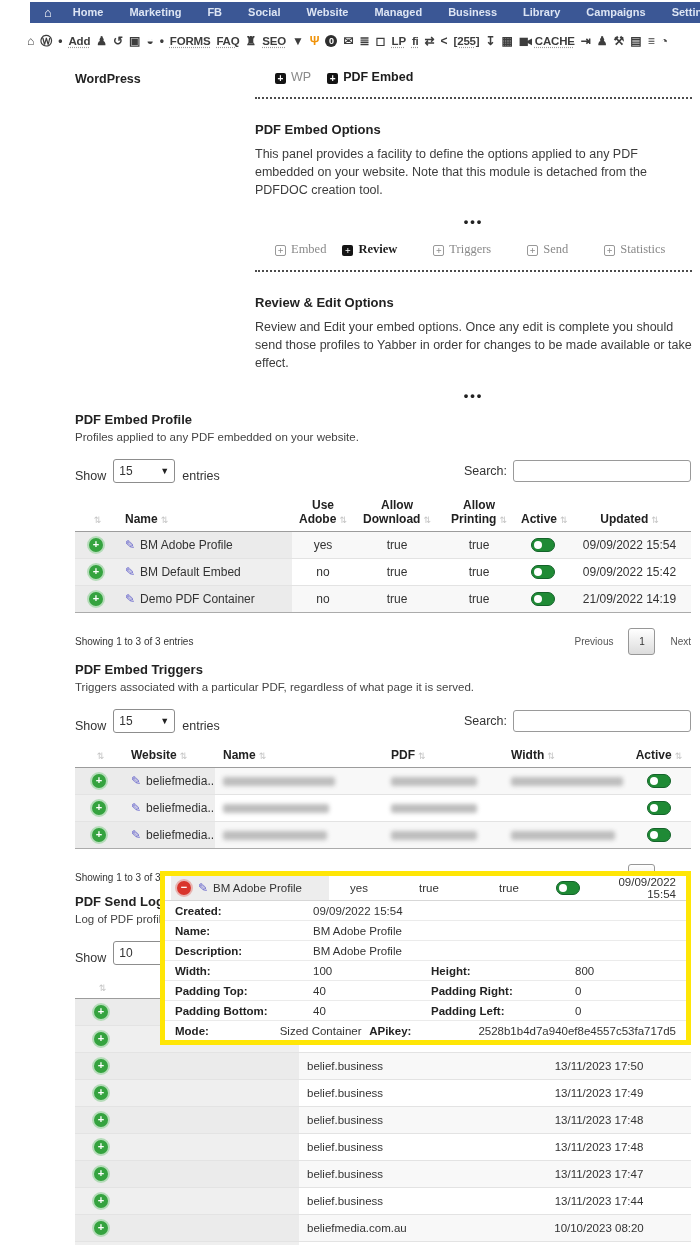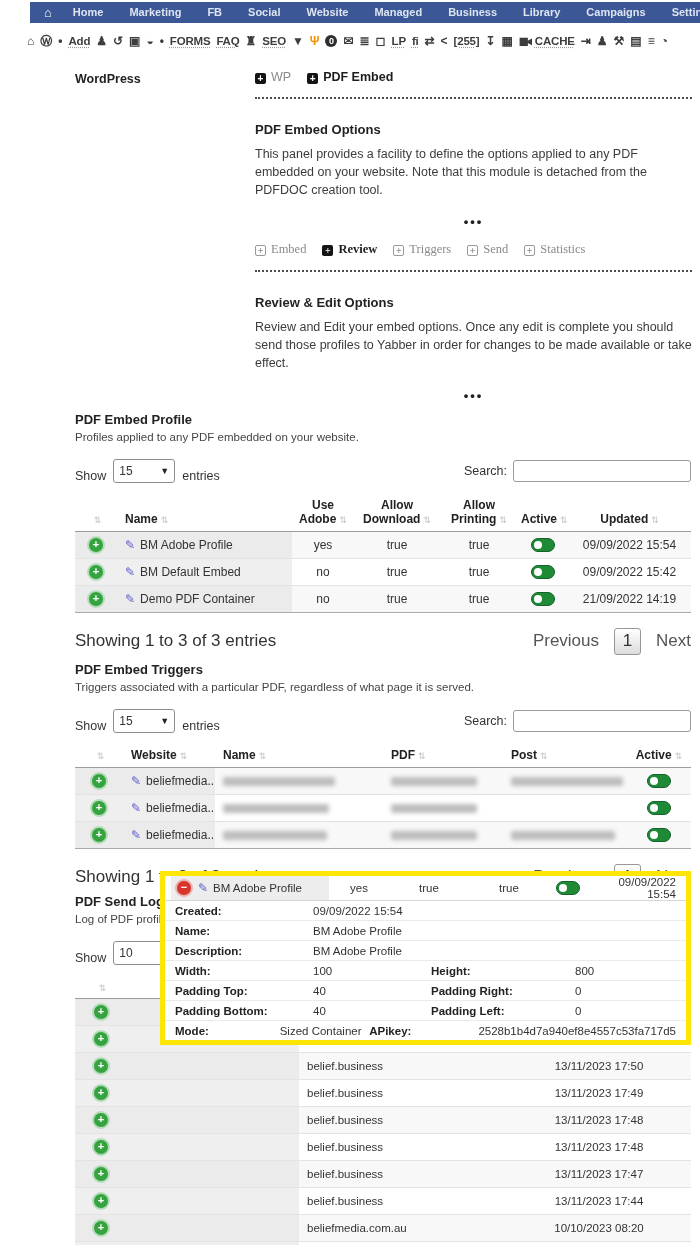--- a/index.html
+++ b/index.html
@@ -19,21 +19,21 @@
   .tools .zero{background:#2e2e2e;color:#fff;border-radius:50%;width:12px;height:12px;line-height:12px;text-align:center;font-size:9px;text-decoration:none;}
   .tools .tight{letter-spacing:-3px;}
 
   
   .wp-label{position:absolute;left:75px;top:72px;font-weight:700;font-size:12.5px;color:#222;text-align:center;}
   .content{position:absolute;left:255px;top:70px;width:437px;font-size:12.5px;color:#3c3c3c;}
   .sqicon{display:inline-block;width:11px;height:11px;background:#141414;color:#fff;font-size:10px;line-height:11px;text-align:center;border-radius:2px;margin-right:5px;font-weight:700;vertical-align:-1px;}
   .sqicon.outline{background:#fff;color:#8a8a8a;border:1px solid #999;width:9px;height:9px;line-height:9px;}
   .tabrow{display:flex;align-items:center;gap:16px;}
   .tabrow .tab{white-space:nowrap;}
-  .muted{color:#8a8a8a;}
+  .muted{color:#8a8a8a;margin-left:20px;}
   .boldtab{font-weight:700;color:#1d1d1d;}
   .dots-sep{border-top:2px dotted #4c4c4c;margin-top:13px;height:0;}
   .panel-title{font-weight:700;font-size:13px;color:#222;margin-top:23px;}
   .desc{margin-top:9px;line-height:1.42;}
   .ellipsis{text-align:center;font-weight:700;font-size:13px;letter-spacing:2px;margin-top:15px;color:#222;}
 
   
   .section{position:absolute;left:75px;width:616px;font-size:12.5px;}
   #profile{top:412px;} #triggers{top:662px;} #sendlog{top:894px;}
   .sec-title{font-weight:700;font-size:13px;color:#222;}
@@ -54,21 +54,21 @@
   td.shade{background:#efefef;}
   tr.odd td.shade{background:#ebebeb;}
   .sort{color:#c4c4c4;font-size:9px;margin-left:3px;font-weight:400;}
   .expand{display:inline-block;width:14px;height:14px;border-radius:50%;background:#35a33f;border:2px solid #b5dcb9;color:#fff;font-size:11px;line-height:13px;text-align:center;font-weight:700;}
   .collapse{display:inline-block;width:14px;height:14px;border-radius:50%;background:#d9342b;border:2px solid #e8b5b2;color:#fff;font-size:11px;line-height:12px;text-align:center;font-weight:700;}
   .editic{color:#5a58c8;font-size:12px;margin-right:5px;}
   .toggle{display:inline-block;width:22px;height:12px;border-radius:7px;background:#1f8a35;border:1px solid #14632a;position:relative;vertical-align:middle;}
   .toggle::after{content:"";position:absolute;left:2px;top:2px;width:8px;height:8px;border-radius:50%;background:#fff;}
   .blur{display:inline-block;height:9px;border-radius:2px;background:#bdbdbd;filter:blur(2px);vertical-align:middle;}
 
-  .tfoot{display:flex;justify-content:space-between;align-items:center;margin-top:15px;font-size:17px;color:#333;}
+  .tfoot{display:flex;justify-content:space-between;align-items:center;margin-top:15px;font-size:10px;color:#333;}
   .pager{display:flex;align-items:center;gap:15px;color:#555;}
   .page-btn{min-width:25px;height:25px;border:1px solid #979797;border-radius:3px;background:linear-gradient(#fff,#dcdcdc);display:inline-flex;align-items:center;justify-content:center;color:#333;}
 
   
   .popup{position:absolute;left:160px;top:871px;width:521px;background:#fff;border:5px solid #ffe606;z-index:5;font-size:11.5px;}
   .srow{display:flex;align-items:center;height:24px;border-bottom:1px solid #d7d7d7;padding:0 6px;}
   .srow .c-name{width:158px;display:flex;align-items:center;background:#ededed;height:100%;padding-left:4px;box-sizing:border-box;}
   .srow .c-yes{width:60px;text-align:center;}
   .srow .c-dl{width:80px;text-align:center;}
   .srow .c-pr{width:80px;text-align:center;}
@@ -268,21 +268,21 @@
           <col style="width:120px">
           <col style="width:124px">
           <col style="width:64px">
         </colgroup>
       <thead>
           <tr>
         <th class="shade"><span class="sort">⇅</span></th>
         <th class="l"><span>Website</span><span class="sort">⇅</span></th>
         <th class="l"><span>Name</span><span class="sort">⇅</span></th>
         <th class="l"><span>PDF</span><span class="sort">⇅</span></th>
-        <th class="l"><span>Post</span><span class="sort">⇅</span></th>
+        <th class="l"><span>Width</span><span class="sort">⇅</span></th>
         <th><span>Active</span><span class="sort">⇅</span></th>
       </tr>
         </thead>
       <tbody>
         <tr class="odd">
           <td class="shade"><span class="expand">+</span></td>
           <td class="l shade"><span class="editic">✎</span><span>beliefmedia....</span></td>
           <td class="l"><span class="blur" style="width:112px"></span></td>
           <td class="l"><span class="blur" style="width:86px"></span></td>
           <td class="l"><span class="blur" style="width:112px"></span></td>

